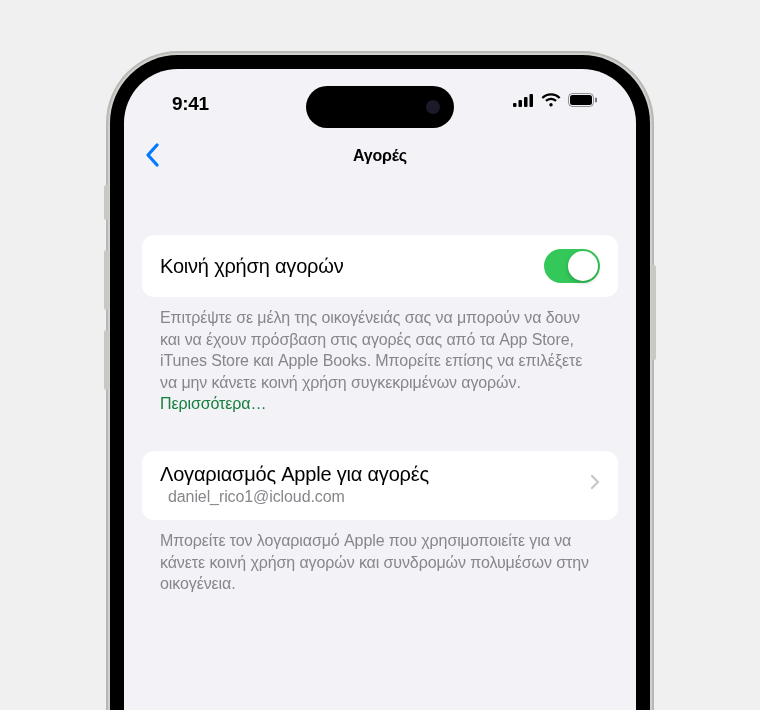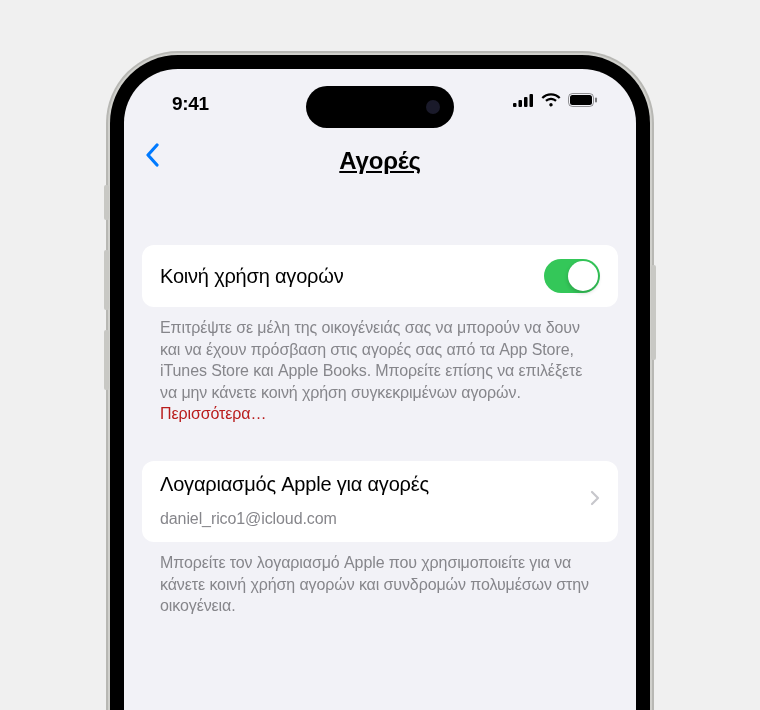--- a/index.html
+++ b/index.html
@@ -103,24 +103,23 @@
     
     .back-btn {
       position: absolute;
       left: 20px;
       top: 10px;
       color: #007aff;
       cursor: pointer;
     }
     
     .nav-title {
-      font-size: 24px;
+      font-size: 16px;
       font-weight: 600;
       letter-spacing: -0.2px;
-      text-decoration: underline;
     }
     
     .content {
       padding: 0 18px;
     }
     
     .spacer-top {
       height: 52px;
     }
     
@@ -163,48 +162,49 @@
     
     .footer-text {
       font-size: 16px;
       color: #86868b;
       line-height: 1.35;
       padding: 10px 18px 0;
       letter-spacing: -0.1px;
     }
     
     .footer-link {
-      color: #b91c1c;
+      color: #15803d;
       cursor: pointer;
     }
     
     .spacer-mid {
       height: 36px;
     }
     
     .cell-account {
       background: #fff;
       border-radius: 12px;
       padding: 12px 18px 14px;
       display: flex;
       align-items: center;
       justify-content: space-between;
       cursor: pointer;
     }
     
     .cell-account-text {
       display: flex;
       flex-direction: column;
-      gap: 14px;
+      gap: 2px;
     }
     
     .cell-subtitle {
       font-size: 16px;
       color: #86868b;
       letter-spacing: -0.1px;
+      margin-left: 8px;
     }
     
     .chevron {
       color: #c7c7cc;
     }
   </style>
 </head>
 <body>
 
 <div class="phone-frame">

